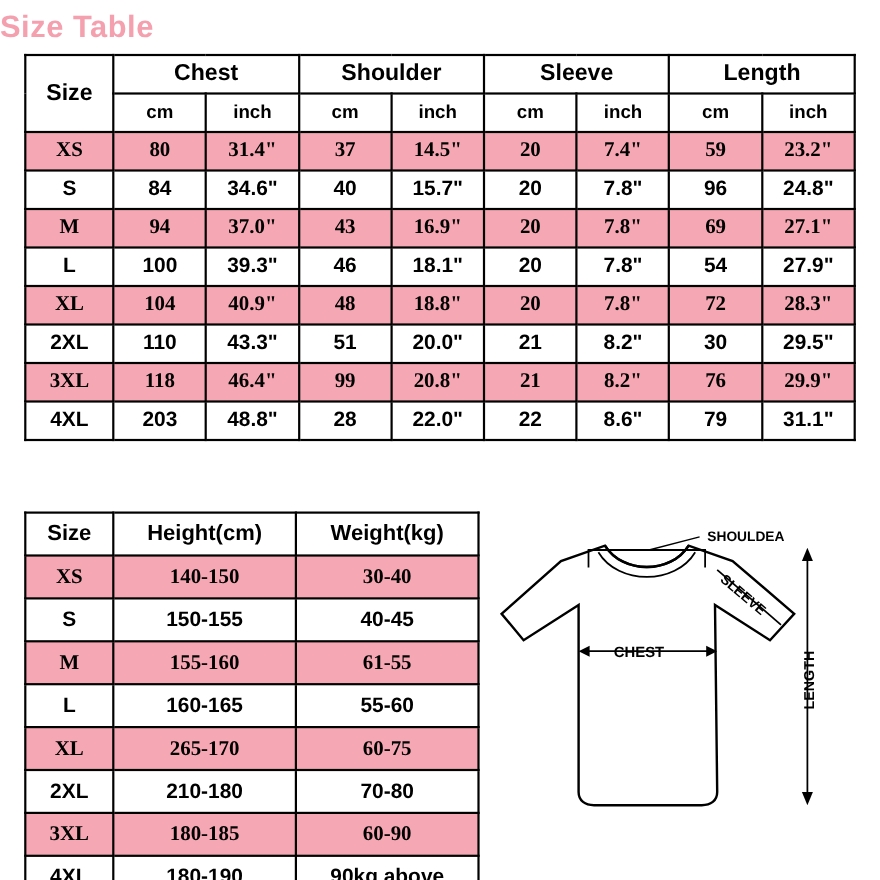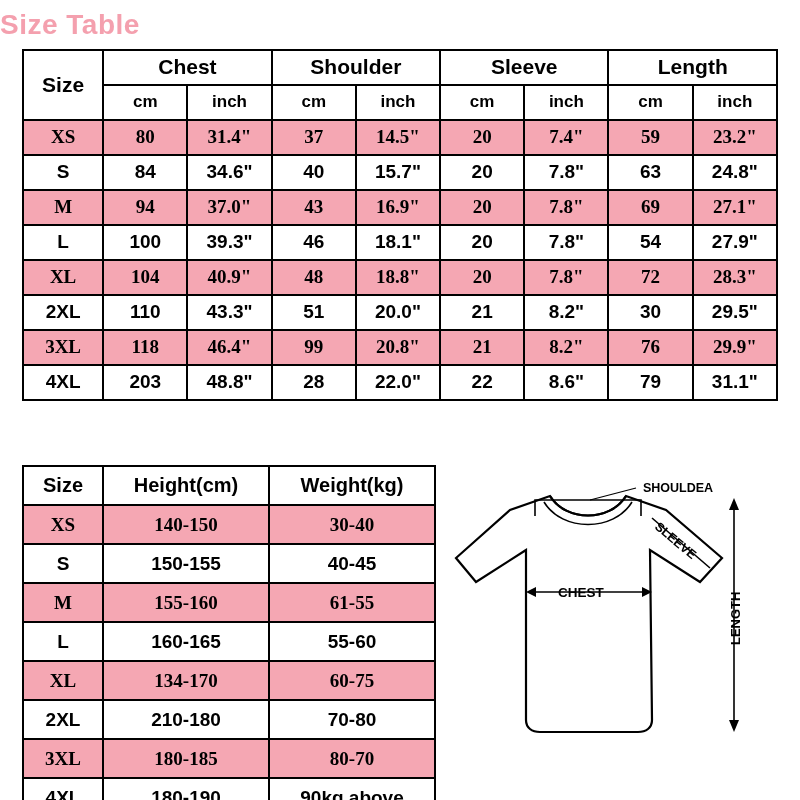--- a/index.html
+++ b/index.html
@@ -136,21 +136,21 @@
         <td>23.2"</td>
       </tr>
       <tr class="row-white">
         <td>S</td>
         <td>84</td>
         <td>34.6"</td>
         <td>40</td>
         <td>15.7"</td>
         <td>20</td>
         <td>7.8"</td>
-        <td>63</td>
+        <td>96</td>
         <td>24.8"</td>
       </tr>
       <tr class="row-pink">
         <td>M</td>
         <td>94</td>
         <td>37.0"</td>
         <td>43</td>
         <td>16.9"</td>
         <td>20</td>
         <td>7.8"</td>
@@ -242,32 +242,32 @@
         <td>155-160</td>
         <td>61-55</td>
       </tr>
       <tr class="row-white">
         <td>L</td>
         <td>160-165</td>
         <td>55-60</td>
       </tr>
       <tr class="row-pink">
         <td>XL</td>
-        <td>134-170</td>
+        <td>265-170</td>
         <td>60-75</td>
       </tr>
       <tr class="row-white">
         <td>2XL</td>
         <td>210-180</td>
         <td>70-80</td>
       </tr>
       <tr class="row-pink">
         <td>3XL</td>
         <td>180-185</td>
-        <td>80-70</td>
+        <td>60-90</td>
       </tr>
       <tr class="row-white">
         <td>4XL</td>
         <td>180-190</td>
         <td>90kg above</td>
       </tr>
     </tbody>
   </table>
 
   <svg class="diagram" viewBox="0 0 345 320">

